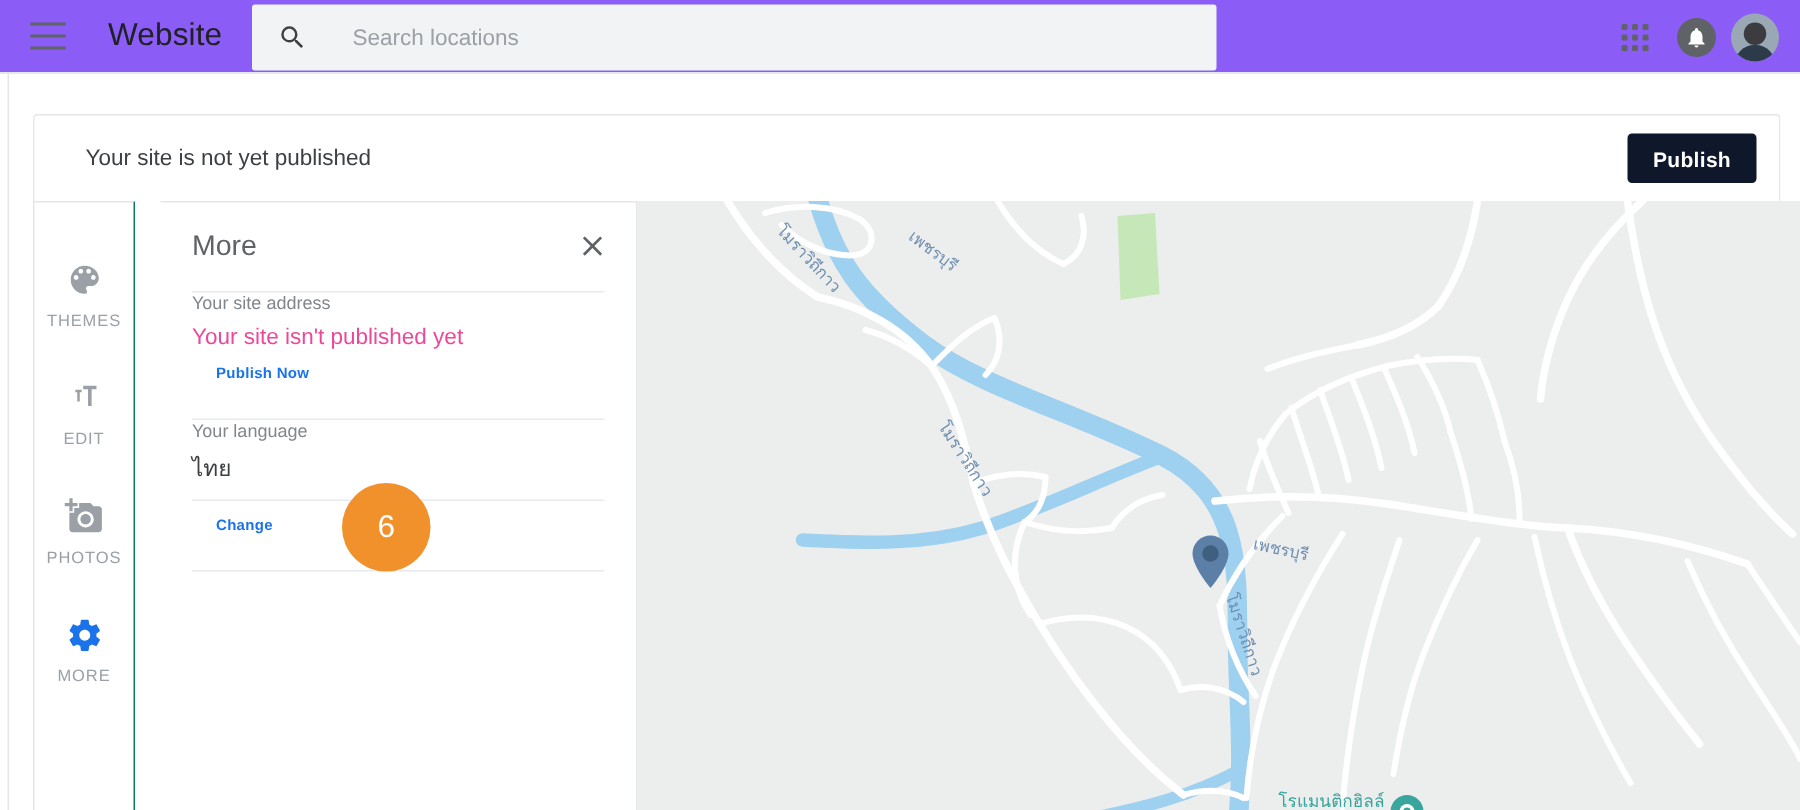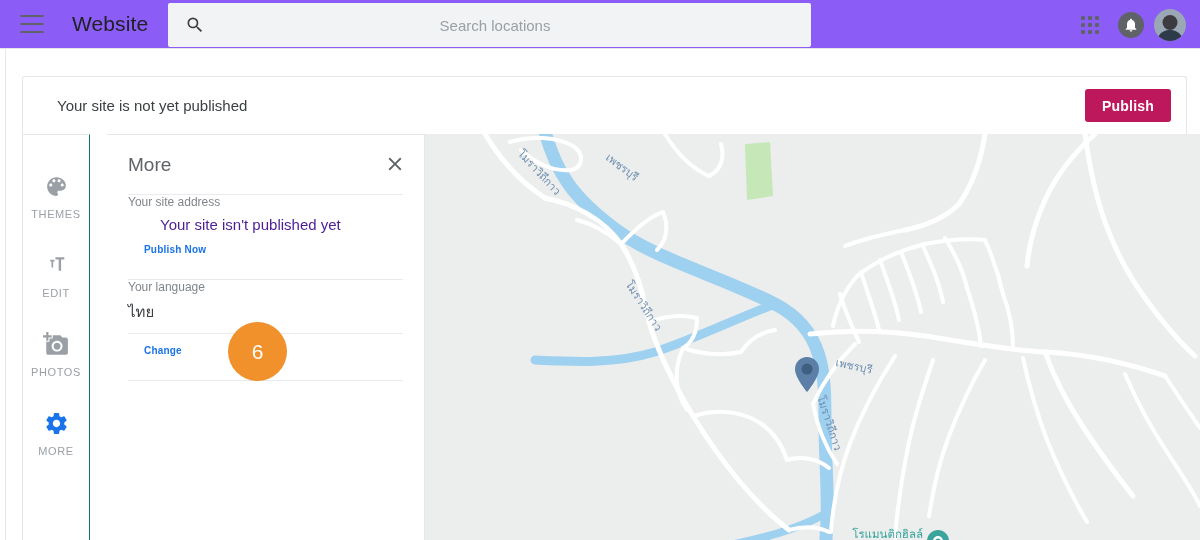--- a/index.html
+++ b/index.html
@@ -44,21 +44,20 @@
   }
   .search-icon {
     width: 20px; height: 20px; margin-left: 17px; margin-right: 30px;
     flex: none;
   }
   .search-input {
     border: none; outline: none; background: transparent;
     font-family: "Liberation Sans", sans-serif;
     font-size: 15px; color: #3c4043;
     width: 520px;
-    text-align: center;
   }
   .search-input::placeholder { color: #9aa0a6; }
 
   .topbar-right {
     position: absolute; right: 14px; top: 0; height: 49px;
     display: flex; align-items: center; gap: 10px;
   }
   .apps-grid {
     width: 36px; height: 36px;
     display: grid; grid-template-columns: repeat(3, 4px); grid-template-rows: repeat(3, 4px);
@@ -113,21 +112,21 @@
     border-radius: 3px 3px 0 0;
     display: flex; align-items: center;
   }
   .banner-text {
     margin-left: 34px;
     font-size: 15px; color: #3c4043;
   }
   .publish-btn {
     position: absolute; right: 15px; top: 12px;
     height: 33px; padding: 0 17px;
-    background: #be185d; color: #ffffff;
+    background: #0f172a; color: #ffffff;
     border: none; border-radius: 3px;
     font-family: "Liberation Sans", sans-serif;
     font-size: 14px; font-weight: bold;
     letter-spacing: 0.2px;
     cursor: pointer;
   }
 
   
   .iconrail {
     position: absolute; left: 22px; top: 85px;
@@ -172,23 +171,22 @@
   }
   .panel-divider {
     height: 1px; background: #e8eaed;
     margin: 0 21px;
   }
   .panel-section { padding: 0 21px; }
   .field-label {
     font-size: 12px; color: #80868b;
   }
   .field-value {
-    font-size: 15px; color: #4c1d95;
+    font-size: 15px; color: #ec4899;
     margin-top: 7px;
-    margin-left: 32px;
   }
   .field-value-thai {
     font-size: 15px; color: #3c4043;
     margin-top: 6px;
   }
   .field-link {
     display: inline-block;
     margin-top: 11px; margin-left: 16px;
     font-size: 10px; font-weight: bold;
     color: #1a73e8; letter-spacing: 0.2px;

